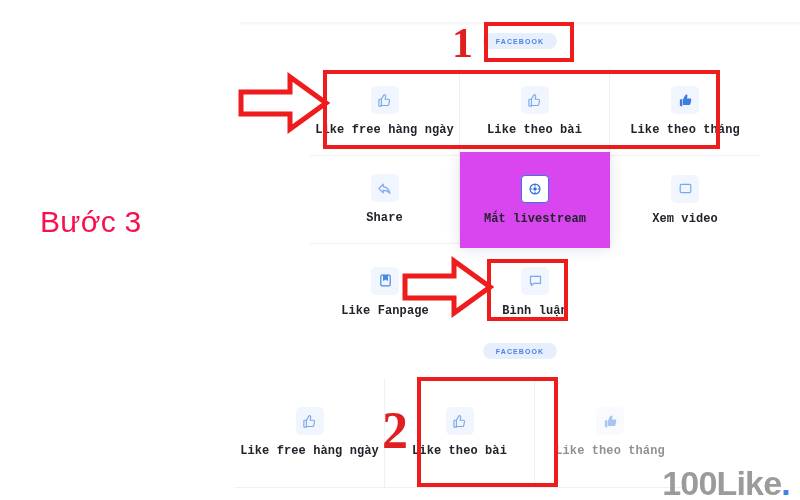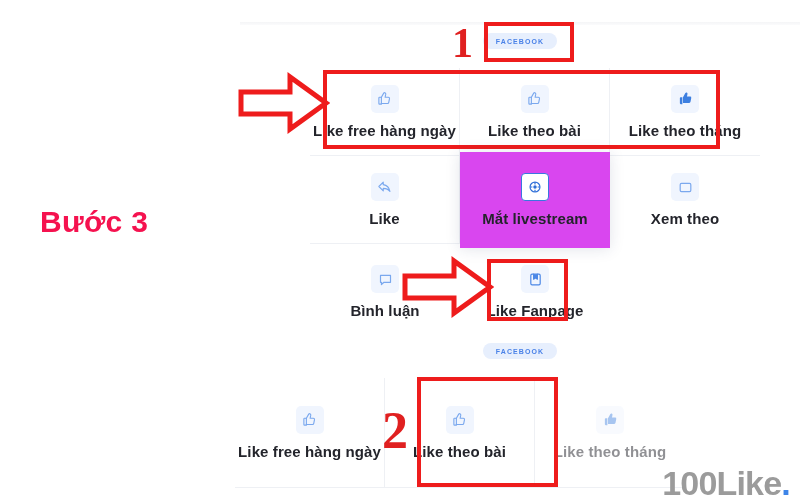--- a/index.html
+++ b/index.html
@@ -73,35 +73,36 @@
     background: #f0f5fe;
     display:flex; align-items:center; justify-content:center;
   }
   .icon-tile.outlined {
     background:#fff;
     border: 1.4px solid #3a76e0;
     border-radius: 4px;
   }
   .icon-tile svg { display:block; }
   .card-label {
-    font-size: 15px;
+    font-size: 12px;
     font-weight: bold;
     color: #23242b;
     letter-spacing: .1px;
     white-space: nowrap;
+    font-family: Liberation Mono, monospace;
   }
   .card.faded .icon-tile { opacity:.45; }
   .card.faded .card-label { opacity:.5; }
 
   
   .step-title {
     position: absolute;
     left: 40px; top: 205px;
     font-size: 30px;
-    font-weight: bold;
+    font-weight: normal;
     color: #f5124f;
     letter-spacing: .3px;
   }
   .num {
     position: absolute;
     font-family: "Liberation Serif", serif;
     font-weight: bold;
     color: #e02020;
     line-height: 1;
   }
@@ -165,61 +166,61 @@
       </span>
       <span class="card-label">Like theo tháng</span>
     </div>
 
     <div class="card">
       <span class="icon-tile">
         <svg width="15" height="15" viewBox="0 0 24 24" fill="none" stroke="#7aa8ee" stroke-width="1.8" stroke-linecap="round" stroke-linejoin="round">
           <path d="M10 9V5l-7 7 7 7v-4.1c5 0 8.4 1.6 10.8 5.1-1-5-4-10-10.8-11z"></path>
         </svg>
       </span>
-      <span class="card-label">Like</span>
+      <span class="card-label">Share</span>
     </div>
 
     <div class="card raised">
       <span class="icon-tile outlined">
         <svg width="14" height="14" viewBox="0 0 24 24" fill="none" stroke="#2f6fd8" stroke-width="2">
           <circle cx="12" cy="12" r="8.5"></circle>
           <circle cx="12" cy="12" r="3" fill="#2f6fd8" stroke="none"></circle>
           <path d="M12 3.5v4M12 16.5v4M3.5 12h4M16.5 12h4"></path>
         </svg>
       </span>
       <span class="card-label">Mắt livestream</span>
     </div>
 
 
     <div class="card noborder">
       <span class="icon-tile">
         <svg width="15" height="15" viewBox="0 0 24 24" fill="none" stroke="#7aa8ee" stroke-width="1.9" stroke-linejoin="round">
           <rect x="3.5" y="5.5" width="17" height="13" rx="2"></rect>
         </svg>
       </span>
-      <span class="card-label">Xem theo</span>
-    </div>
-
-    <div class="card noborder">
-      <span class="icon-tile">
-        <svg width="15" height="15" viewBox="0 0 24 24" fill="none" stroke="#7aa8ee" stroke-width="1.9" stroke-linejoin="round">
-          <path d="M4 5.5h16v11H9.5L5.5 20v-3.5H4z"></path>
-        </svg>
-      </span>
-      <span class="card-label">Bình luận</span>
+      <span class="card-label">Xem video</span>
     </div>
 
     <div class="card noborder">
       <span class="icon-tile">
         <svg width="15" height="15" viewBox="0 0 24 24" fill="none" stroke="#4b87e6" stroke-width="1.9" stroke-linecap="round" stroke-linejoin="round">
           <rect x="4.5" y="3.5" width="15" height="17" rx="2"></rect>
           <path d="M9 3.5v8l3-2.2 3 2.2v-8" fill="#4b87e6" stroke="#4b87e6"></path>
         </svg>
       </span>
       <span class="card-label">Like Fanpage</span>
+    </div>
+
+    <div class="card noborder">
+      <span class="icon-tile">
+        <svg width="15" height="15" viewBox="0 0 24 24" fill="none" stroke="#7aa8ee" stroke-width="1.9" stroke-linejoin="round">
+          <path d="M4 5.5h16v11H9.5L5.5 20v-3.5H4z"></path>
+        </svg>
+      </span>
+      <span class="card-label">Bình luận</span>
     </div>
   </div>
 
   <div class="badge-row" style="top:343px; left:240px; width:560px;">
     <span class="badge">FACEBOOK</span>
   </div>
 
   <div class="grid" style="left:235px; top:378px;">
     <div class="card" style="height:110px">
       <span class="icon-tile">

